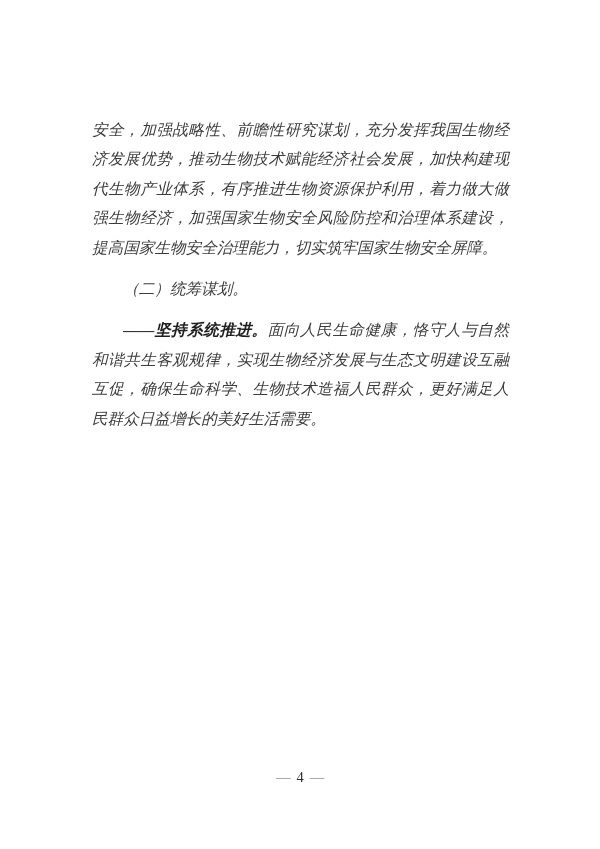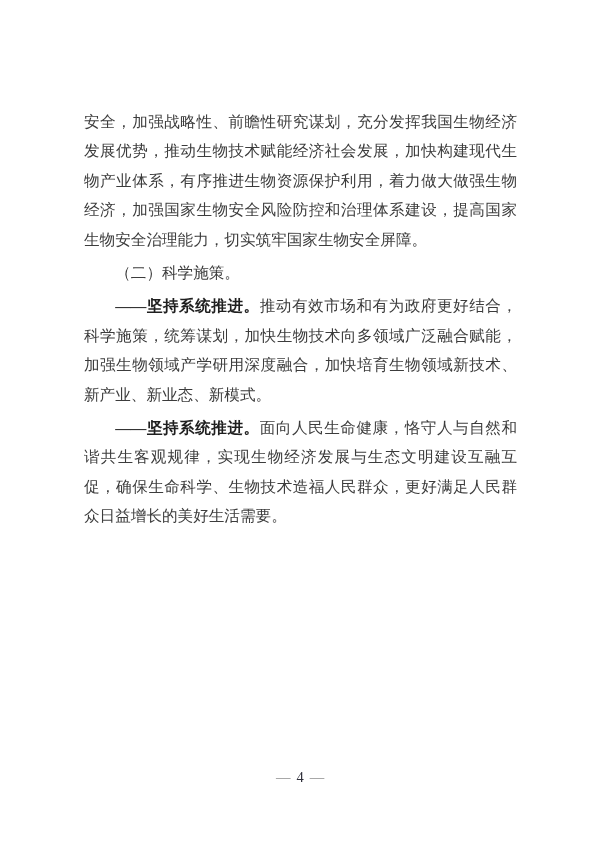--- a/index.html
+++ b/index.html
@@ -19,22 +19,23 @@
     left: 80px;
     top: 103px;
     width: 441px;
     font-size: 15.6px;
     line-height: 29.4px;
     color: var(--text-color, #3c3c3c);
     text-align: justify;
     text-justify: inter-character;
   }
   p.para {
-    margin: 4px;
+    margin: 12px;
     padding: 0;
+    font-style: italic;
   }
   .indent {
     text-indent: 2em;
   }
   .lead {
     font-weight: bold;
     color: var(--bold-color, #1f1f1f);
   }
   .footer {
     position: absolute;
@@ -55,24 +56,23 @@
 </style>
 </head>
 <body>
 
 <div class="page">
 
   <div class="content">
 
     <p class="para">安全，加强战略性、前瞻性研究谋划，充分发挥我国生物经济发展优势，推动生物技术赋能经济社会发展，加快构建现代生物产业体系，有序推进生物资源保护利用，着力做大做强生物经济，加强国家生物安全风险防控和治理体系建设，提高国家生物安全治理能力，切实筑牢国家生物安全屏障。</p>
 
-    <p class="para indent">（二）科学施策。</p>
+    <p class="para indent">（二）统筹谋划。</p>
 
 
-    <p class="para indent"><span class="lead">——坚持系统推进。</span><span>推动有效市场和有为政府更好结合，科学施策，统筹谋划，加快生物技术向多领域广泛融合赋能，加强生物领域产学研用深度融合，加快培育生物领域新技术、新产业、新业态、新模式。</span></p>
 
 
     <p class="para indent"><span class="lead">——坚持系统推进。</span><span>面向人民生命健康，恪守人与自然和谐共生客观规律，实现生物经济发展与生态文明建设互融互促，确保生命科学、生物技术造福人民群众，更好满足人民群众日益增长的美好生活需要。</span></p>
 
   </div>
 
   <div class="footer">
     <span class="fdash">—</span><span class="fnum">4</span><span class="fdash">—</span>
   </div>
 

